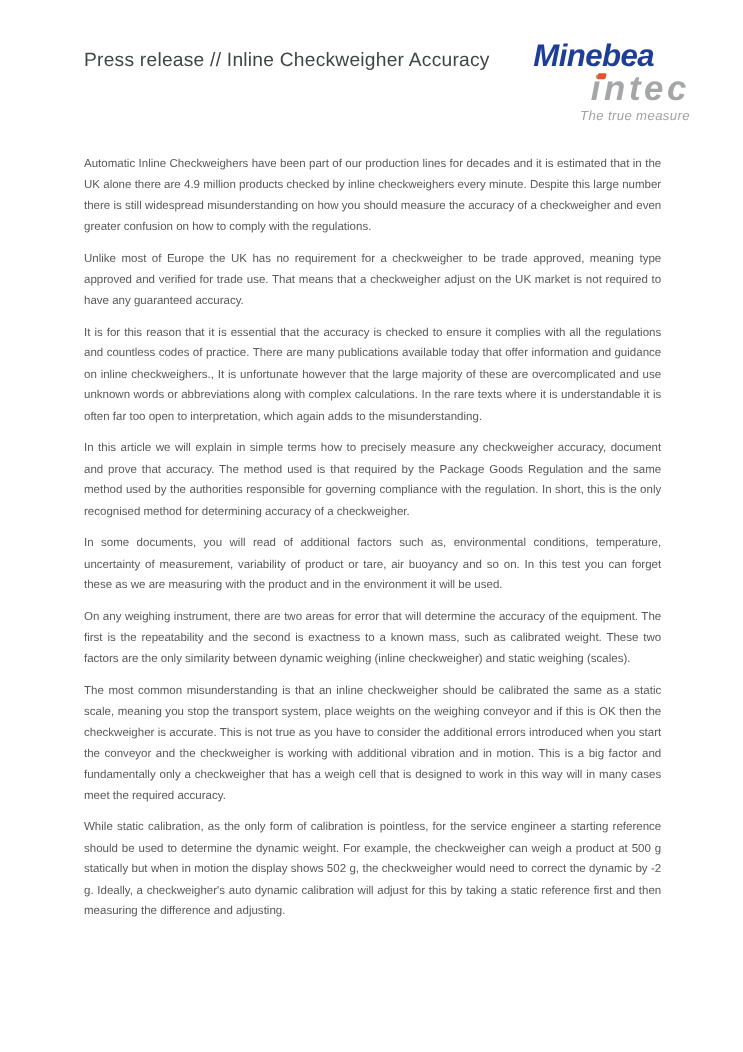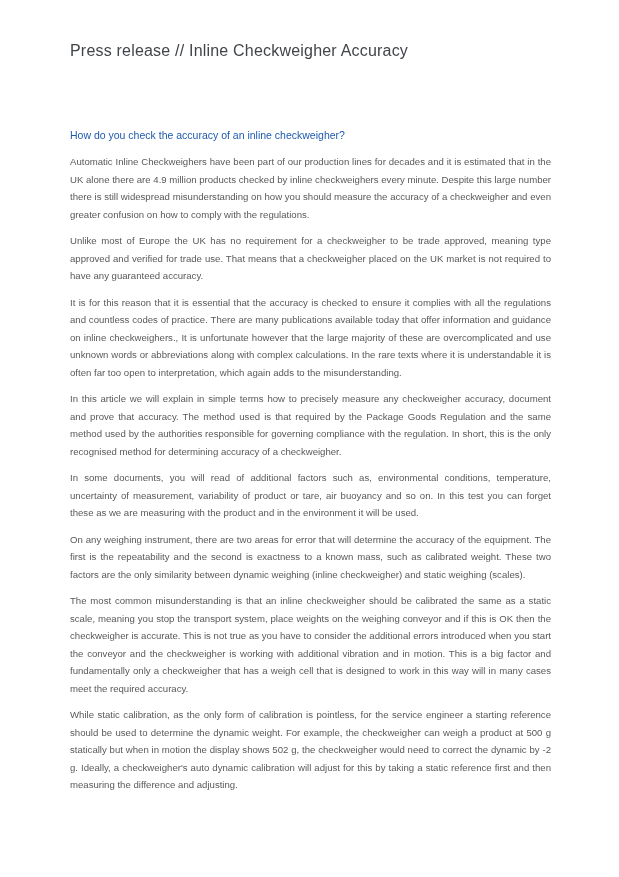--- a/index.html
+++ b/index.html
@@ -96,26 +96,33 @@
     color: #58595a;
   }
 </style>
 </head>
 <body>
 
 <div class="page">
 
   <div class="doc-title">Press release // Inline Checkweigher Accuracy</div>
 
+  <div class="logo">
+    <span class="logo-top">Minebea</span>
+    <span class="logo-bottom-wrap">
+      <span class="logo-i-dot"></span>
+      <span class="logo-bottom">intec</span>
+    </span>
+    <span class="logo-tagline">The true measure</span>
+  </div>
 
   <div class="article">
-    <h2 class="article-heading">How do you check the accuracy of an inline checkweigher?</h2>
 
     <p>Automatic Inline Checkweighers have been part of our production lines for decades and it is estimated that in the UK alone there are 4.9 million products checked by inline checkweighers every minute. Despite this large number there is still widespread misunderstanding on how you should measure the accuracy of a checkweigher and even greater confusion on how to comply with the regulations.</p>
-    <p>Unlike most of Europe the UK has no requirement for a checkweigher to be trade approved, meaning type approved and verified for trade use. That means that a checkweigher placed on the UK market is not required to have any guaranteed accuracy.</p>
+    <p>Unlike most of Europe the UK has no requirement for a checkweigher to be trade approved, meaning type approved and verified for trade use. That means that a checkweigher adjust on the UK market is not required to have any guaranteed accuracy.</p>
     <p>It is for this reason that it is essential that the accuracy is checked to ensure it complies with all the regulations and countless codes of practice. There are many publications available today that offer information and guidance on inline checkweighers., It is unfortunate however that the large majority of these are overcomplicated and use unknown words or abbreviations along with complex calculations. In the rare texts where it is understandable it is often far too open to interpretation, which again adds to the misunderstanding.</p>
     <p>In this article we will explain in simple terms how to precisely measure any checkweigher accuracy, document and prove that accuracy. The method used is that required by the Package Goods Regulation and the same method used by the authorities responsible for governing compliance with the regulation. In short, this is the only recognised method for determining accuracy of a checkweigher.</p>
     <p>In some documents, you will read of additional factors such as, environmental conditions, temperature, uncertainty of measurement, variability of product or tare, air buoyancy and so on. In this test you can forget these as we are measuring with the product and in the environment it will be used.</p>
     <p>On any weighing instrument, there are two areas for error that will determine the accuracy of the equipment. The first is the repeatability and the second is exactness to a known mass, such as calibrated weight. These two factors are the only similarity between dynamic weighing (inline checkweigher) and static weighing (scales).</p>
     <p>The most common misunderstanding is that an inline checkweigher should be calibrated the same as a static scale, meaning you stop the transport system, place weights on the weighing conveyor and if this is OK then the checkweigher is accurate. This is not true as you have to consider the additional errors introduced when you start the conveyor and the checkweigher is working with additional vibration and in motion.  This is a big factor and fundamentally only a checkweigher that has a weigh cell that is designed to work in this way will in many cases meet the required accuracy.</p>
     <p>While static calibration, as the only form of calibration is pointless, for the service engineer a starting reference should be used to determine the dynamic weight. For example, the checkweigher can weigh a product at 500 g statically but when in motion the display shows 502 g, the checkweigher would need to correct the dynamic by -2 g. Ideally, a checkweigher's auto dynamic calibration will adjust for this by taking a static reference first and then measuring the difference and adjusting.</p>
   </div>
 
 </div>
 

